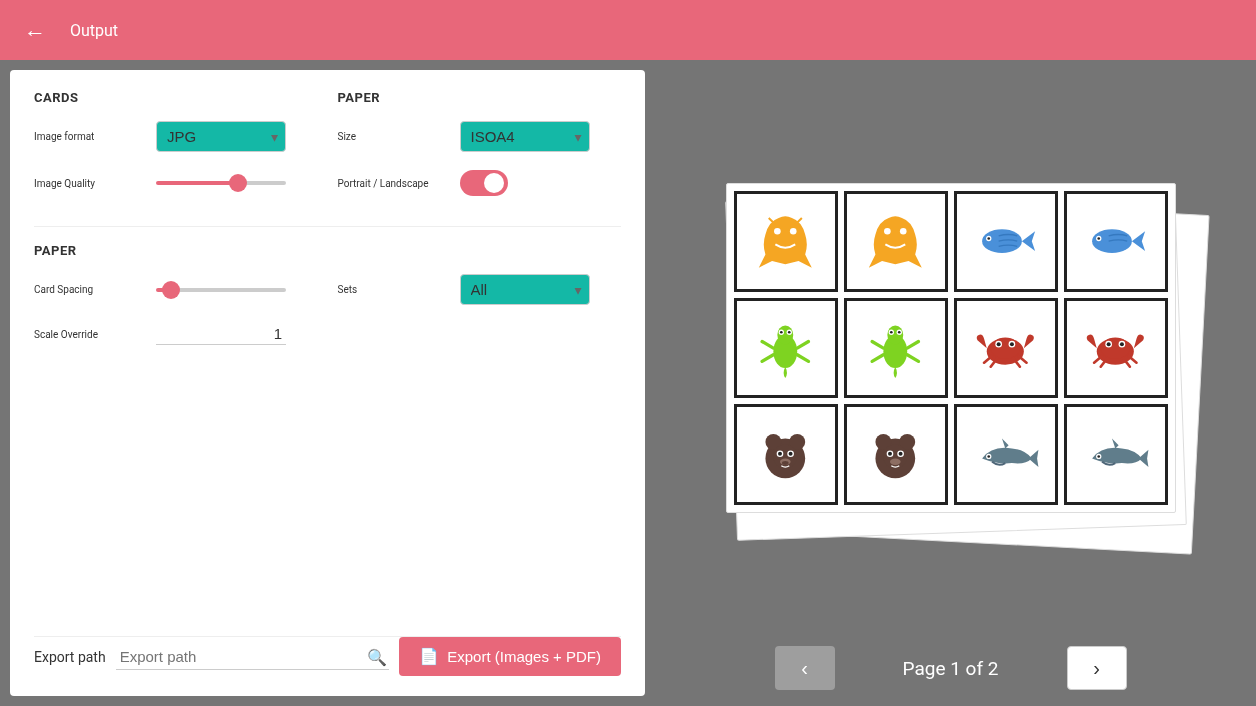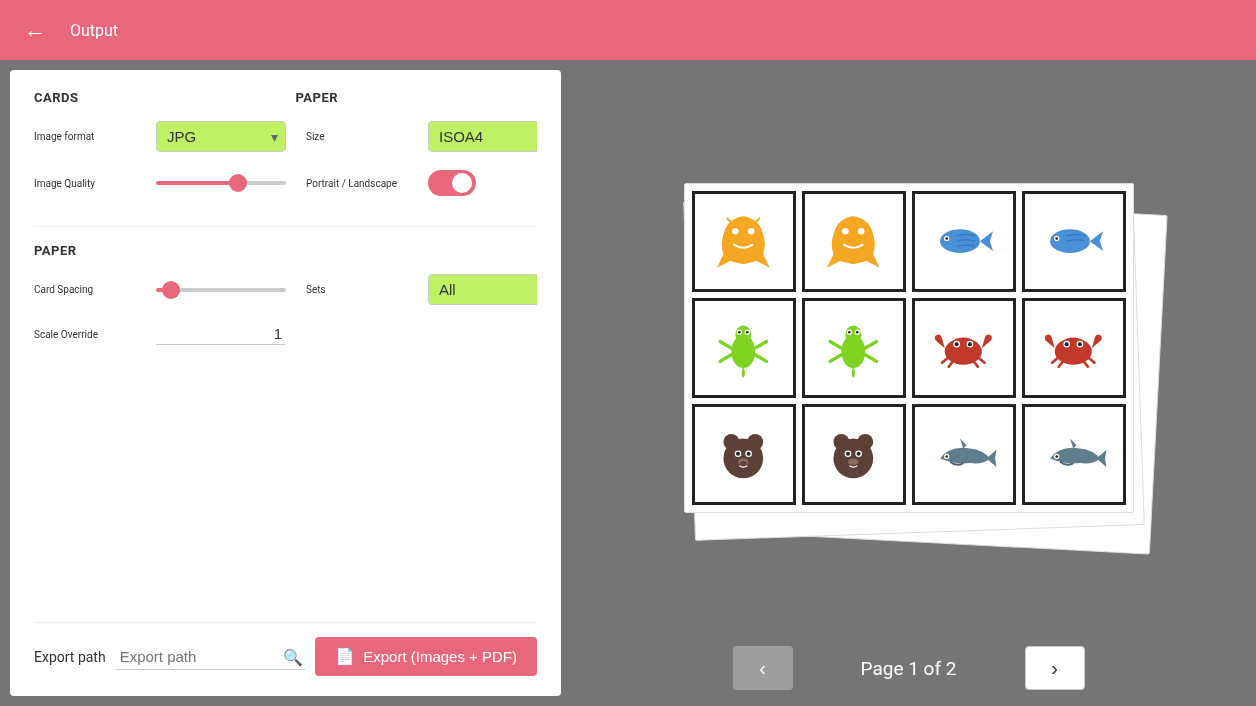--- a/index.html
+++ b/index.html
@@ -34,21 +34,21 @@
 
     
     .main-content {
       display: flex;
       flex: 1;
       overflow: hidden;
     }
 
     
     .left-panel {
-      width: 551px;
+      width: 635px;
       background: white;
       margin: 10px 0 10px 10px;
       border-radius: 4px;
       display: flex;
       flex-direction: column;
       padding: 20px 24px;
       position: relative;
       flex-shrink: 0;
     }
 
@@ -86,21 +86,21 @@
     }
 
     
     .dropdown {
       appearance: none;
       border: 1px solid #ccc;
       border-radius: 4px;
       padding: 6px 28px 6px 10px;
       font-size: 15px;
       color: #333;
-      background: #bef264;
+      background: #14b8a6;
       cursor: pointer;
       position: relative;
       min-width: 130px;
     }
     .dropdown-wrapper {
       position: relative;
       display: inline-block;
     }
     .dropdown-wrapper::after {
       content: '▾';
@@ -184,21 +184,20 @@
       font-size: 15px;
       color: #333;
       text-align: right;
       padding: 2px 4px;
       outline: none;
     }
 
     
     .panel-footer {
       border-top: 1px solid #eee;
-      padding-top: 14px;
       display: flex;
       align-items: center;
       gap: 10px;
     }
     .export-path-label {
       font-size: 14px;
       color: #333;
       white-space: nowrap;
     }
     .export-path-input-wrapper {

